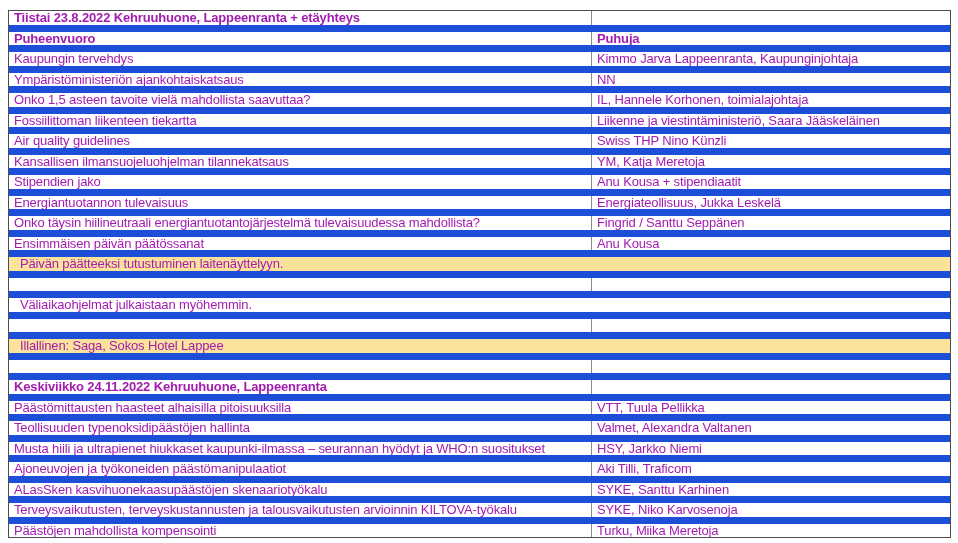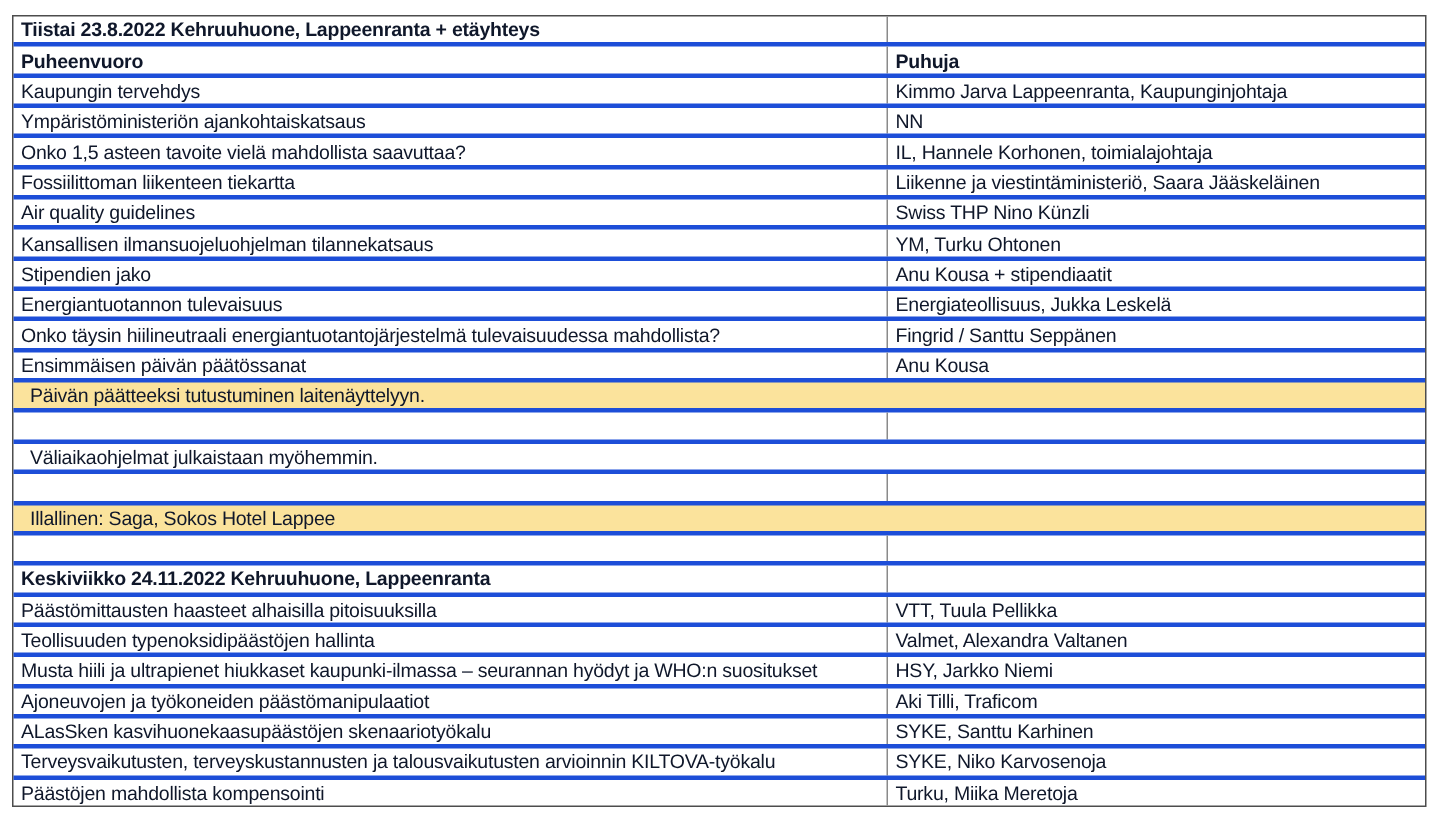--- a/index.html
+++ b/index.html
@@ -8,38 +8,38 @@
     width: 958px;
     height: 543px;
     background: #ffffff;
     overflow: hidden;
   }
   .page {
     position: relative;
     width: 958px;
     height: 543px;
     font-family: "Liberation Sans", sans-serif;
-    color: #0f172a;
+    color: #a21caf;
   }
   .agenda-table {
     position: absolute;
     left: 8px;
     top: 10px;
     width: 941px;
     height: 526px;
     border: 1px solid #4d4d4d;
     display: flex;
     flex-direction: column;
     background: #ffffff;
   }
   .row {
     flex: 1 1 0;
     display: flex;
     min-height: 0;
-    border-top: 3px solid #1d4ed8;
+    border-top: 7px solid #1d4ed8;
   }
   .row:first-child { border-top: none; }
   .cell {
     display: flex;
     align-items: center;
     padding: 0 5px;
     box-sizing: border-box;
     overflow: hidden;
     white-space: nowrap;
     font-size: 13px;
@@ -100,21 +100,21 @@
       <div class="cell right">Liikenne ja viestintäministeriö, Saara Jääskeläinen</div>
     </div>
 
     <div class="row">
       <div class="cell left">Air quality guidelines</div>
       <div class="cell right">Swiss THP Nino Künzli</div>
     </div>
 
     <div class="row">
       <div class="cell left">Kansallisen ilmansuojeluohjelman tilannekatsaus</div>
-      <div class="cell right">YM, Turku Ohtonen</div>
+      <div class="cell right">YM, Katja Meretoja</div>
     </div>
 
     <div class="row">
       <div class="cell left">Stipendien jako</div>
       <div class="cell right">Anu Kousa + stipendiaatit</div>
     </div>
 
     <div class="row">
       <div class="cell left">Energiantuotannon tulevaisuus</div>
       <div class="cell right">Energiateollisuus, Jukka Leskelä</div>

